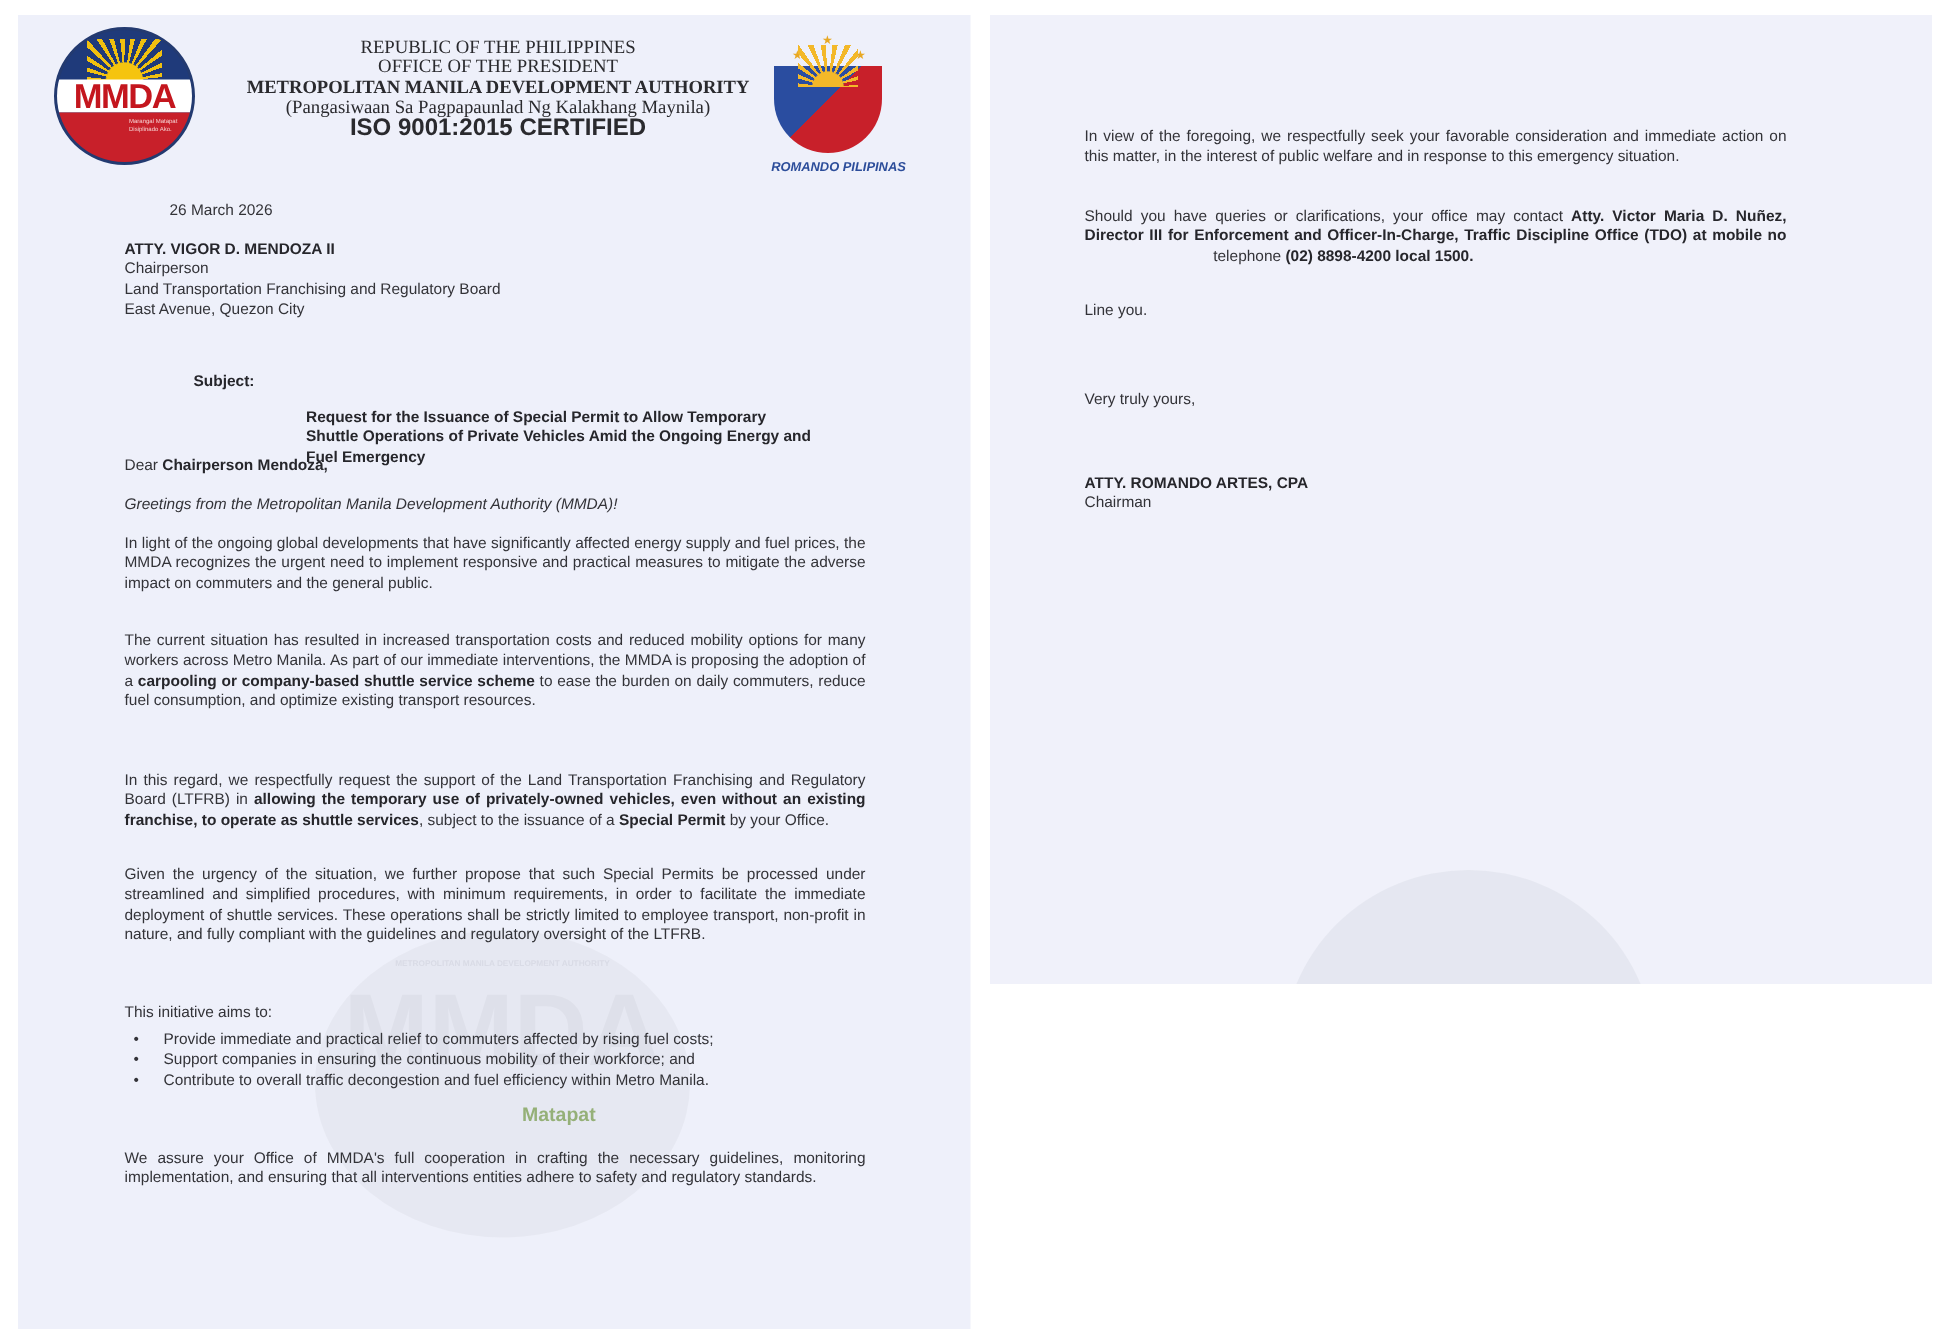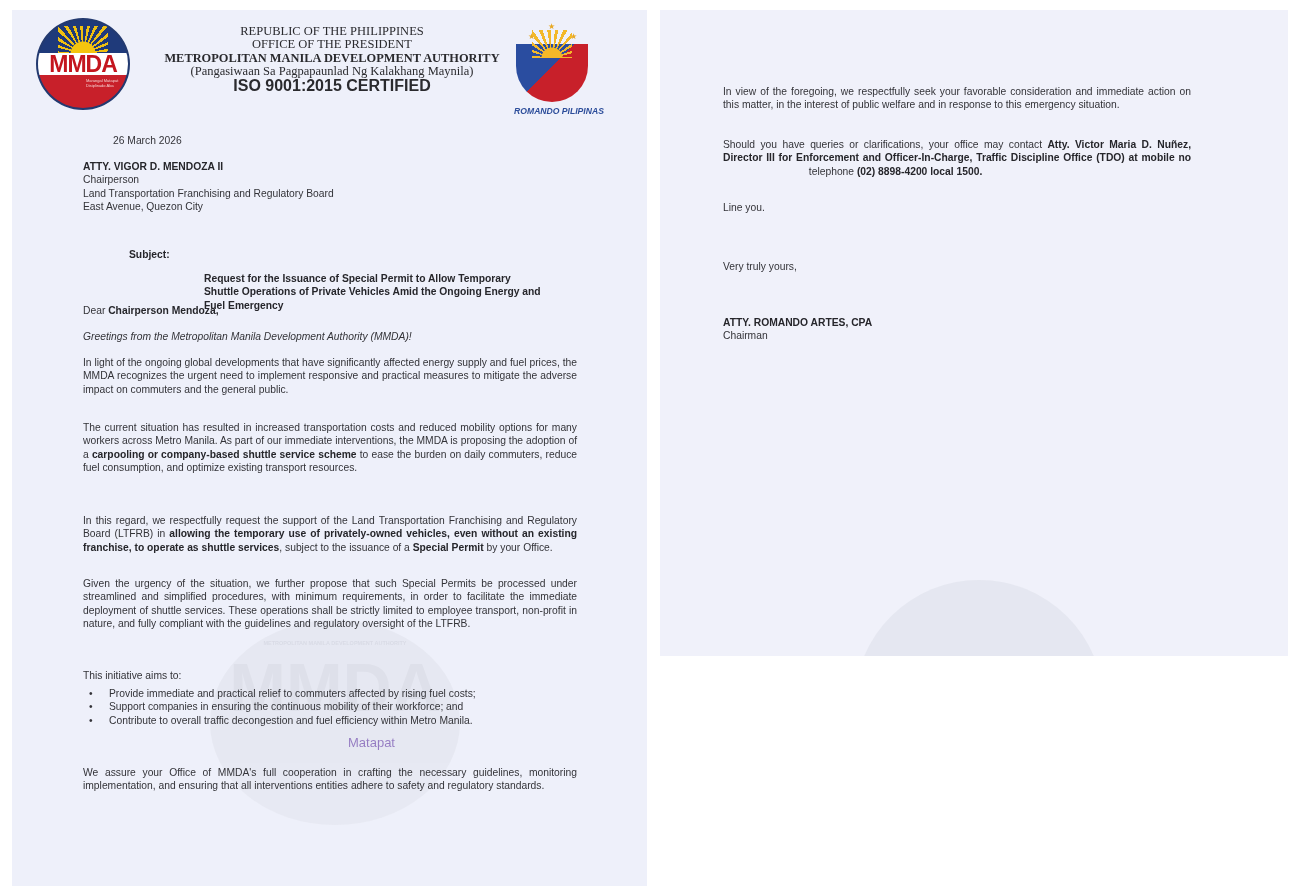--- a/index.html
+++ b/index.html
@@ -45,21 +45,21 @@
   .salutation { position:absolute; left:71px; top:294px; }
   .greeting { position:absolute; left:71px; top:320px; font-style:italic; }
   .para { position:absolute; left:71px; width:494px; text-align:justify; }
   .bullets { position:absolute; left:71px; top:677px; width:494px; margin:0; padding:0; list-style:none; }
   .bullets li { position:relative; padding-left:26px; }
   .bullets li::before { content:"•"; position:absolute; left:6px; top:0; }
 
   .watermark { position:absolute; border-radius:50%; background:#e1e3ec; opacity:0.85; }
   .wm-text { position:absolute; width:100%; text-align:center; font-weight:bold; color:#d2d4de;
              font-family:"Liberation Sans", sans-serif; }
-  .wm-motto { position:absolute; color:#4c1d95; font-weight:normal; font-family:"Liberation Sans", sans-serif; }
+  .wm-motto { position:absolute; color:#4d7c0f; font-weight:bold; font-family:"Liberation Sans", sans-serif; }
 
   
   .p2 { position:absolute; left:63px; width:468px; text-align:justify; }
   .footer-addr { position:absolute; left:22px; top:790px; font-family:"Liberation Serif", serif;
                  font-size:7.6px; line-height:10px; color:#333; }
   .footer-addr a { color:#5580b8; text-decoration:underline; }
   .cert { position:absolute; left:472px; top:790px; width:112px; height:58px; border:1px solid #9cc2d6; background:#f7f9fc; }
   .cert-inner { position:absolute; left:60px; top:5px; width:44px; height:46px; border:1px solid #9cc2d6; border-left:none;
                 font-size:4.5px; color:#555; display:flex; align-items:center; justify-content:center; border-radius:0 0 0 0; }
   .cert-icon { position:absolute; left:18px; top:14px; width:24px; height:24px; border-radius:50%; background:#1a8ec8; }

